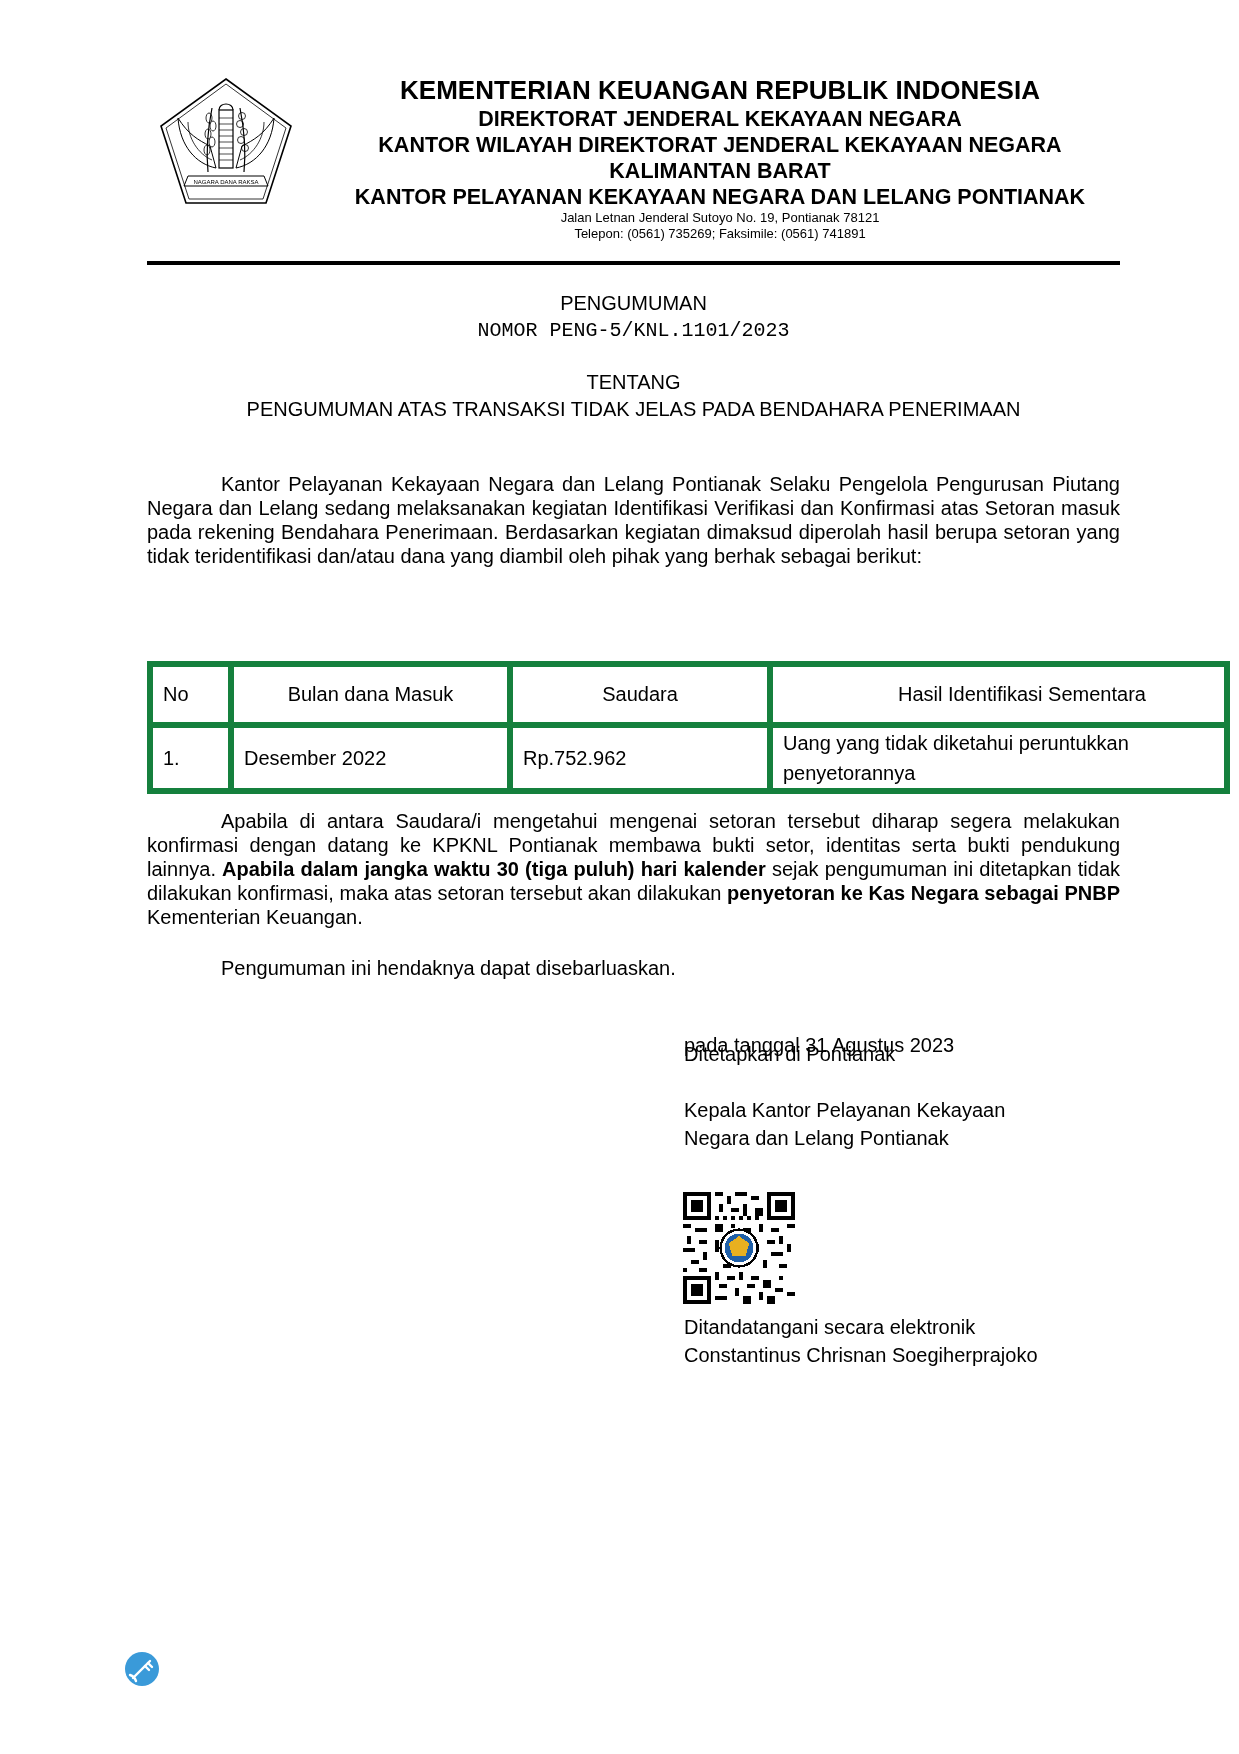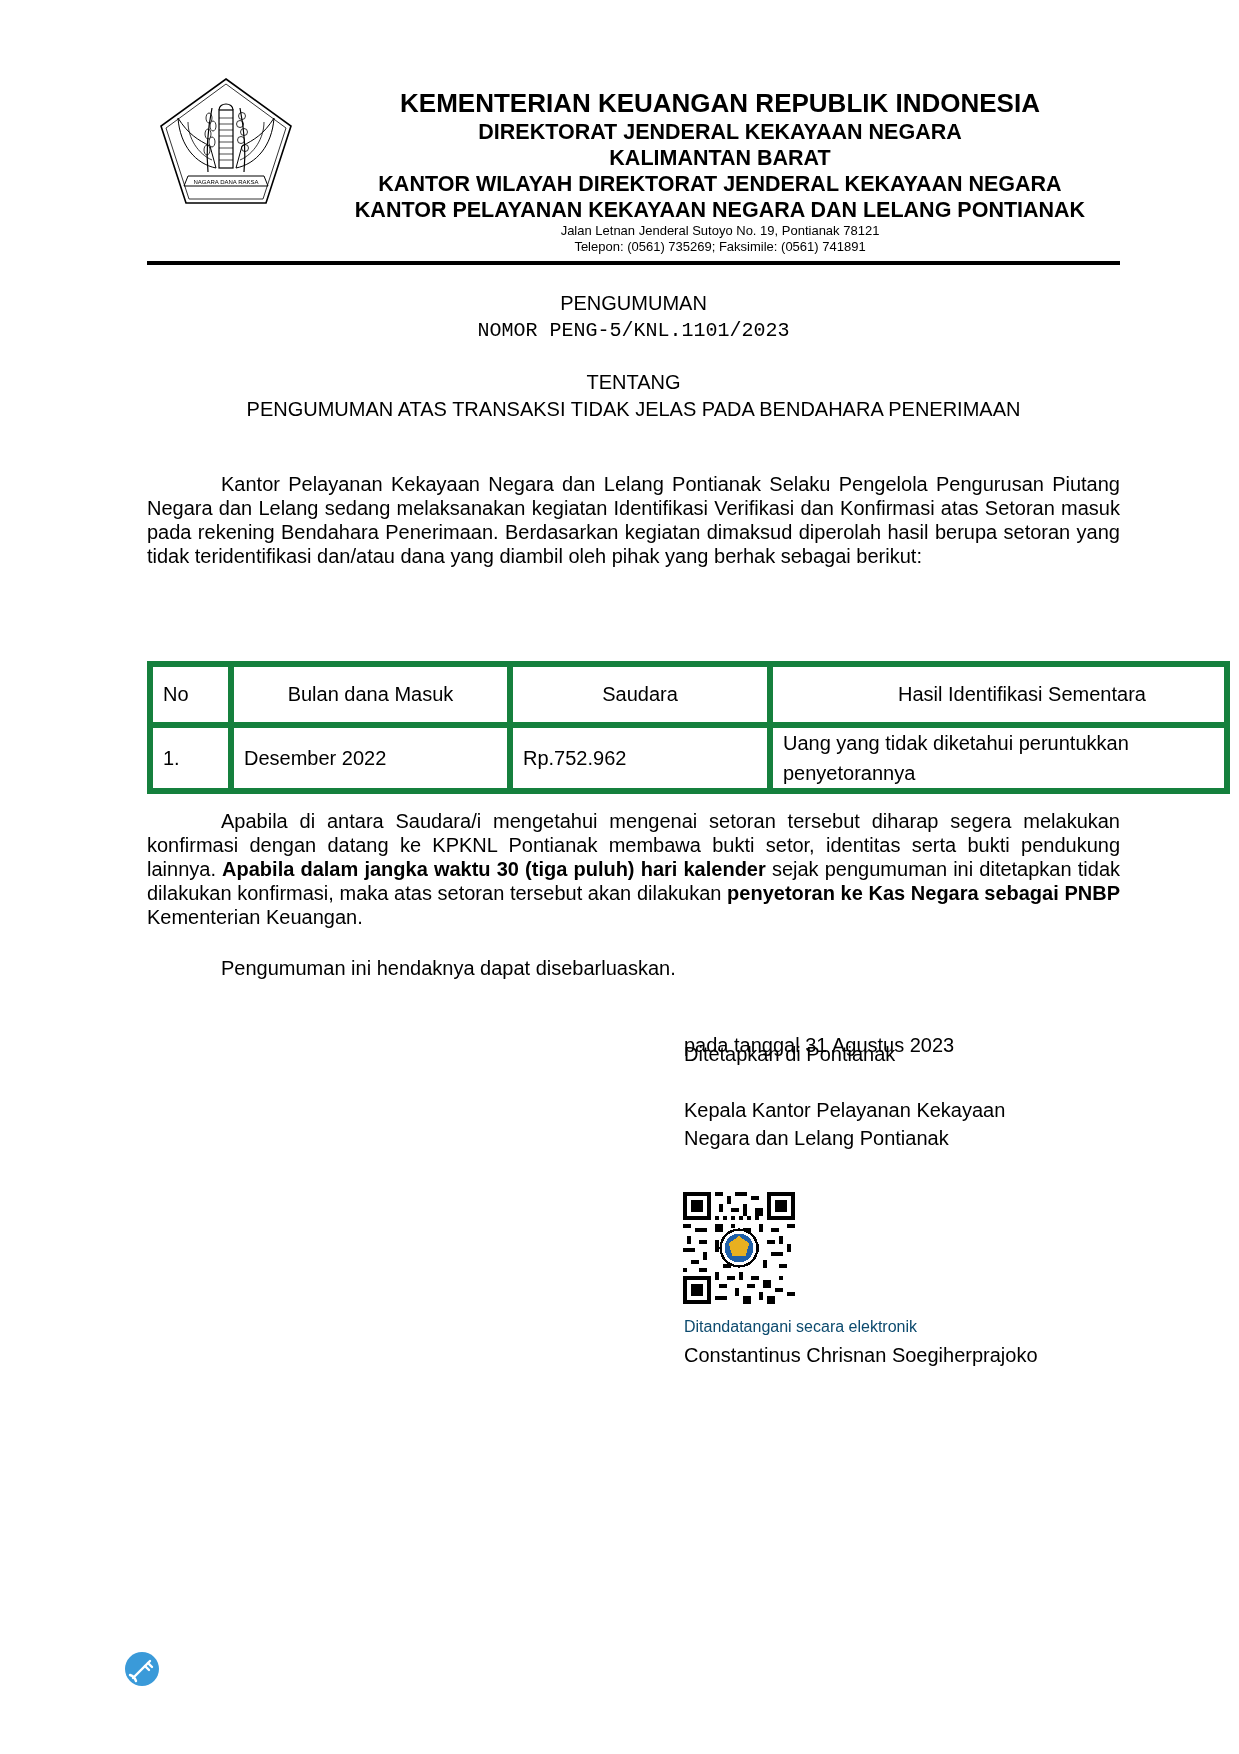--- a/index.html
+++ b/index.html
@@ -2,21 +2,21 @@
 <html><head>
 <meta charset="utf-8">
 <style>
   html, body { margin: 0; padding: 0; background: #ffffff; }
   body { width: 1239px; height: 1754px; position: relative; overflow: hidden;
          font-family: "Liberation Sans", sans-serif; color: #000; }
   .abs { position: absolute; }
 
   
   .logo { left: 158px; top: 76px; width: 136px; height: 130px; }
-  .kop { left: 300px; top: 74px; width: 840px; text-align: center; margin-top: 13px; }
+  .kop { left: 300px; top: 74px; width: 840px; text-align: center; }
   .kop .l1 { font-weight: bold; font-size: 26px; line-height: 32px; }
   .kop .l2 { font-weight: bold; font-size: 21.5px; line-height: 26px; }
   .kop .l3 { font-size: 13px; line-height: 16px; }
   .rule { left: 147px; top: 261px; width: 973px; height: 4px; background: #000; }
 
   
   .title { left: 147px; width: 973px; text-align: center; font-size: 20px; line-height: 27px; }
 
   
   .para { left: 147px; width: 973px; font-size: 20px; line-height: 24px; text-align: justify; }
@@ -28,21 +28,21 @@
               font-size: 20px; }
   table.tbl td, table.tbl th { border: 6px solid #15803d; font-weight: normal; vertical-align: middle; }
   table.tbl th { height: 53px; text-align: center; }
   table.tbl td { height: 58px; padding: 0 10px; text-align: left; line-height: 30px; }
   .c1 { width: 55px; } .c2 { width: 253px; } .c3 { width: 234px; } .c4 { width: 402px; padding-left: 48px; }
   table.tbl th.c1 { text-align: left; padding-left: 10px; }
 
   
   .sig { left: 684px; font-size: 20px; line-height: 28px; }
   .qr { left: 683px; top: 1192px; width: 112px; height: 112px; }
-  .esign { left: 684px; top: 1313px; font-size: 16px; color: #0c4a6e; line-height: 28px; }
+  .esign { left: 684px; top: 1313px; font-size: 20px; color: #000000; line-height: 28px; }
   .signer { left: 684px; top: 1341px; font-size: 20px; line-height: 28px; }
 
   .bsre { left: 124px; top: 1651px; width: 36px; height: 36px; }
 </style>
 </head>
 <body>
 
 <div class="abs logo">
   <svg width="136" height="130" viewBox="0 0 136 130">
     <polygon points="68,3 133,50 108,127 28,127 3,50" fill="none" stroke="#000" stroke-width="1.6"></polygon>
@@ -85,22 +85,22 @@
     </g>
 
     <path d="M30,100 L106,100 L110,110 L26,110 Z" fill="none" stroke="#000" stroke-width="1"></path>
     <text x="68" y="108" font-size="6" text-anchor="middle" font-family="Liberation Sans, sans-serif">NAGARA DANA RAKSA</text>
   </svg>
 </div>
 
 <div class="abs kop">
   <div class="l1">KEMENTERIAN KEUANGAN REPUBLIK INDONESIA</div>
   <div class="l2">DIREKTORAT JENDERAL KEKAYAAN NEGARA</div>
+  <div class="l2">KANTOR WILAYAH DIREKTORAT JENDERAL KEKAYAAN NEGARA</div>
   <div class="l2">KALIMANTAN BARAT</div>
-  <div class="l2">KANTOR WILAYAH DIREKTORAT JENDERAL KEKAYAAN NEGARA</div>
   <div class="l2">KANTOR PELAYANAN KEKAYAAN NEGARA DAN LELANG PONTIANAK</div>
   <div class="l3">Jalan Letnan Jenderal Sutoyo No. 19, Pontianak 78121</div>
   <div class="l3">Telepon: (0561) 735269; Faksimile: (0561) 741891</div>
 </div>
 
 <div class="abs rule"></div>
 
 <div class="abs title" style="top:290px;">PENGUMUMAN</div>
 <div class="abs title" style="top:317px;font-family:Liberation Mono, monospace;">NOMOR PENG-5/KNL.1101/2023</div>
 <div class="abs title" style="top:369px;">TENTANG</div>

